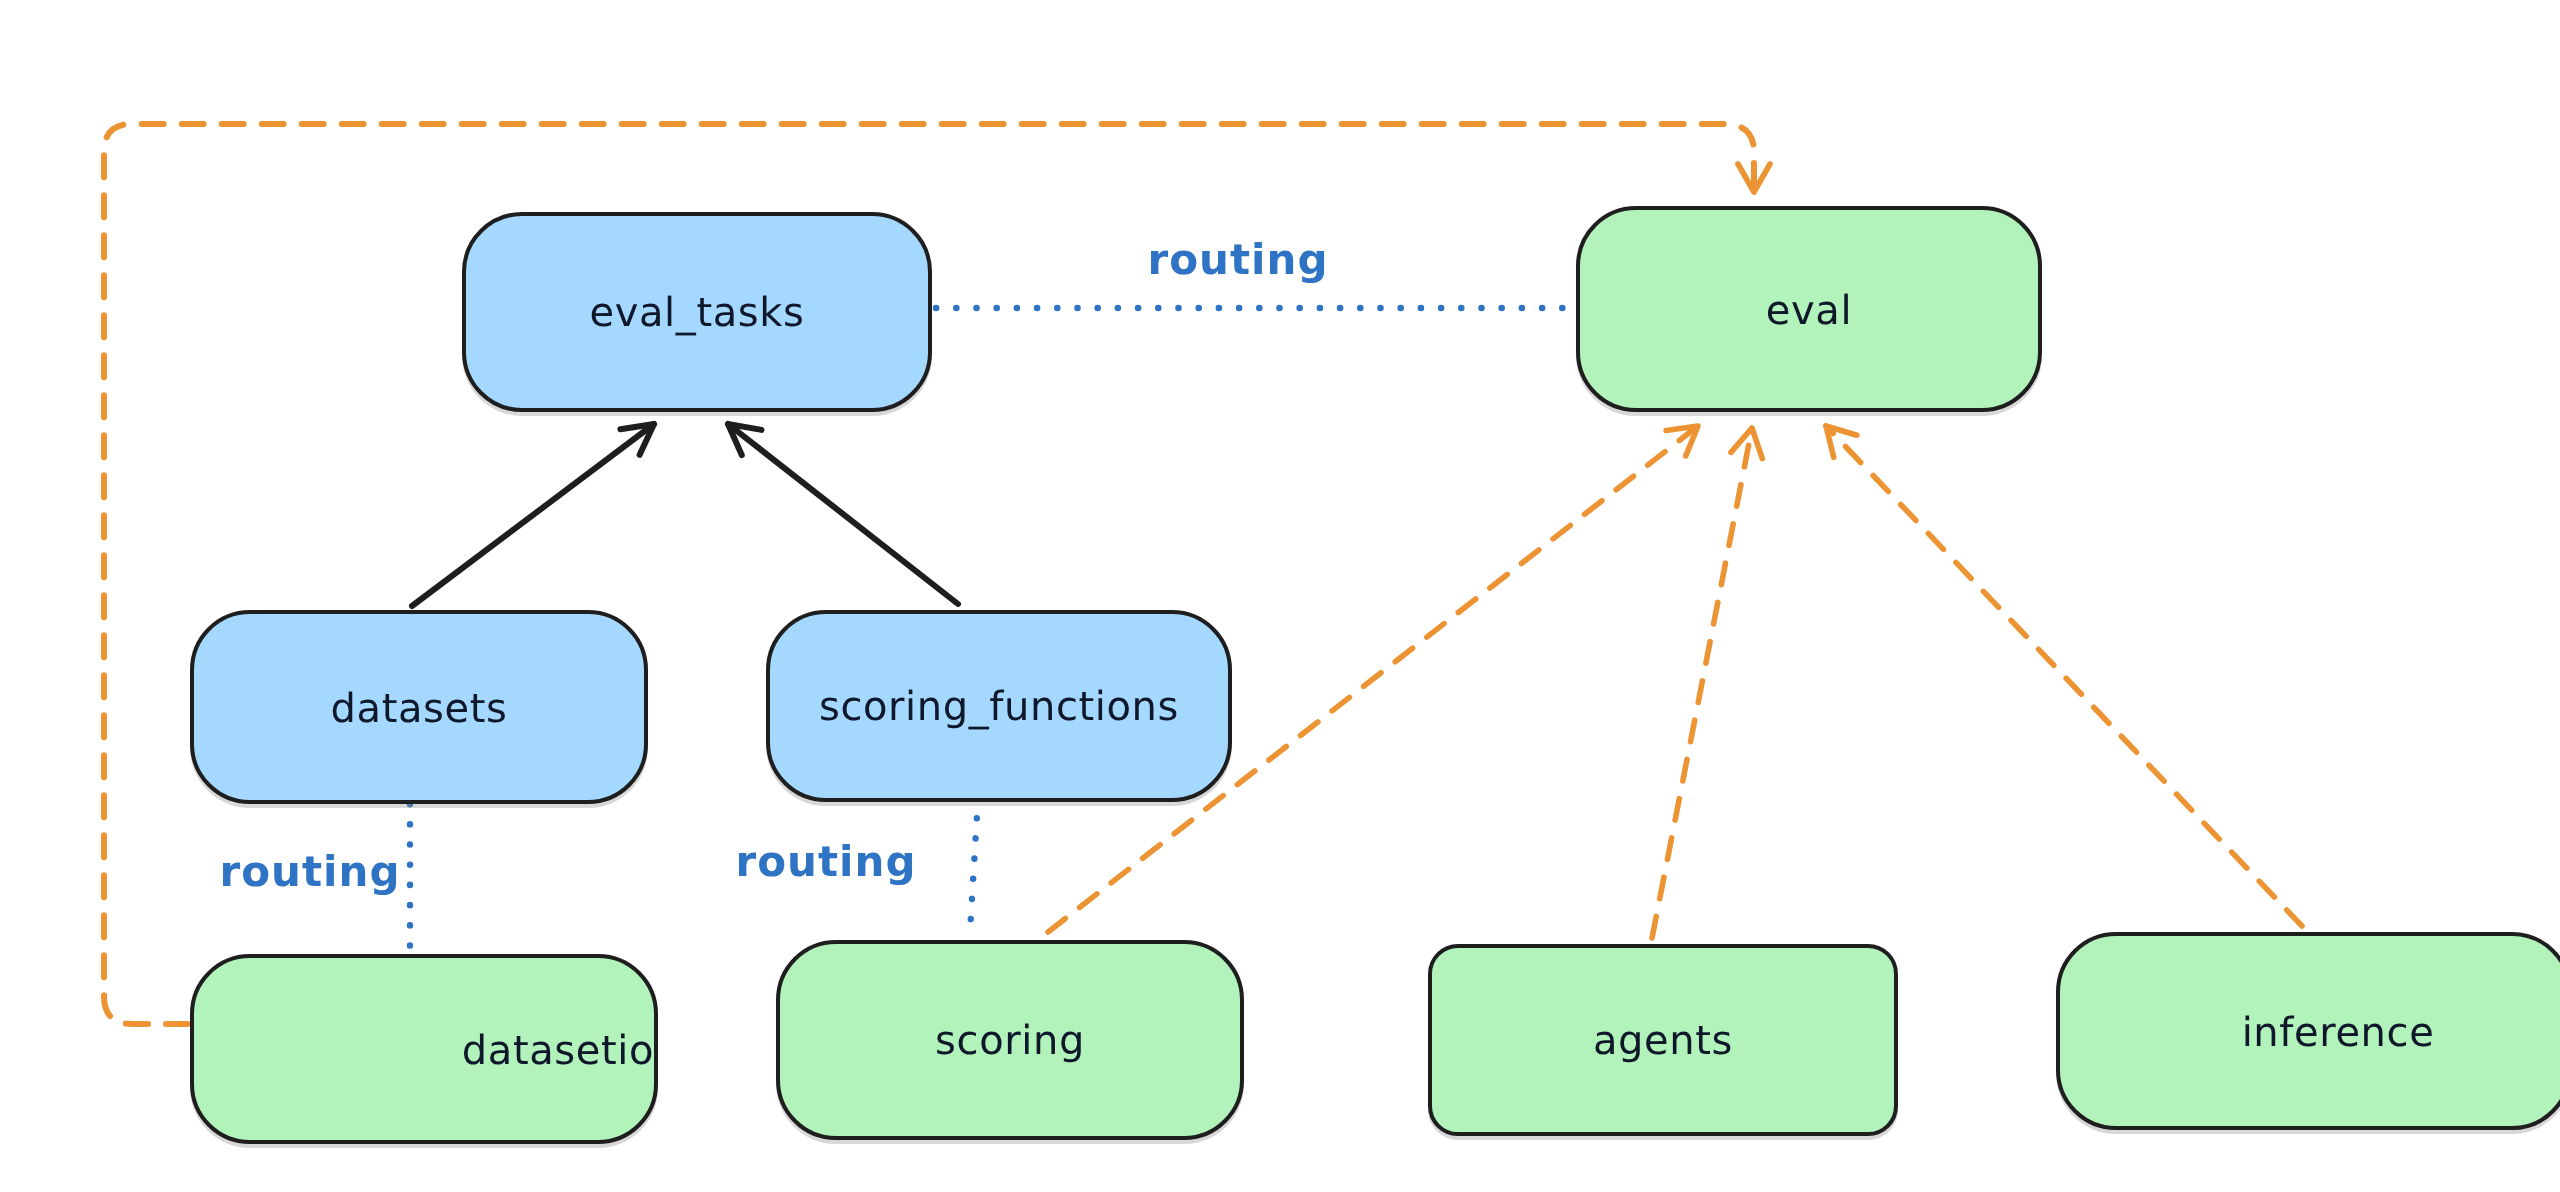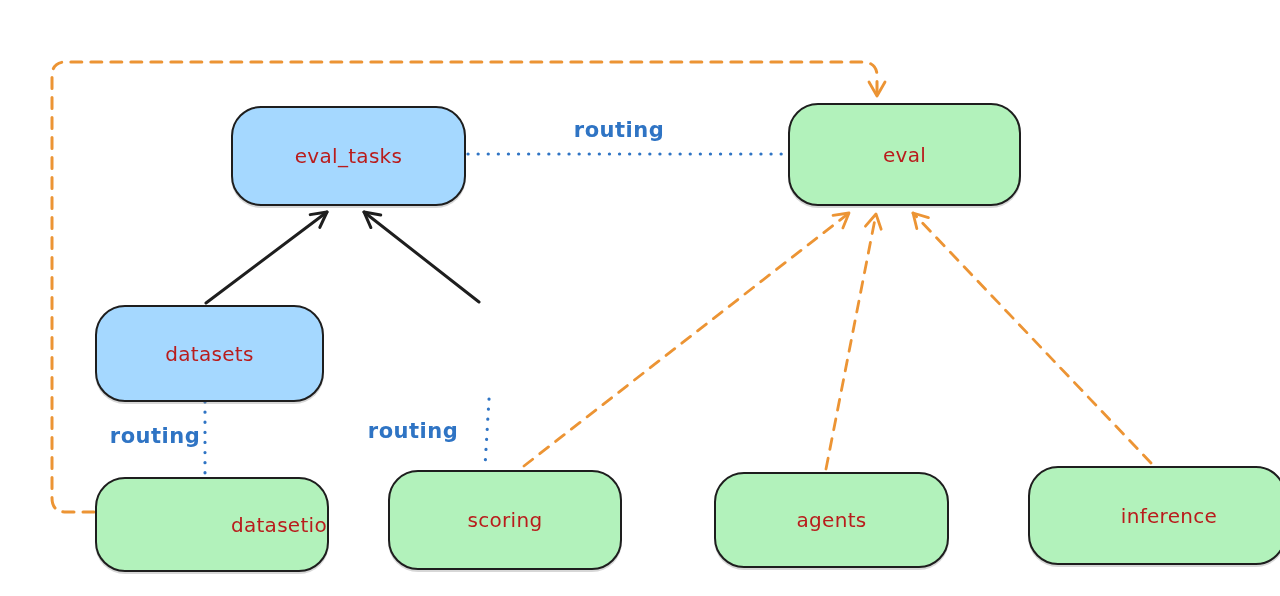--- a/index.html
+++ b/index.html
@@ -4,21 +4,21 @@
 <style>
   html,body{margin:0;padding:0;background:#ffffff;}
   .canvas{
     position:relative;width:1280px;height:596px;background:#ffffff;overflow:hidden;
     font-family:"DejaVu Sans","Liberation Sans",sans-serif;
   }
   .edges{position:absolute;left:0;top:0;width:1280px;height:596px;}
   .node{
     position:absolute;display:flex;align-items:center;justify-content:center;
     border:2.5px solid #1e1e1e;border-radius:30px;
-    font-size:20px;color:#b91c1c;letter-spacing:.3px;
+    font-size:20px;color:#0f172a;letter-spacing:.3px;
     box-shadow:0 2px 0 rgba(140,140,140,.35);
   }
   .node.blue{background:#a5d8ff;}
   .node.green{background:#b2f2bb;}
   .edge-label{
     position:absolute;transform:translateX(-50%);
     color:#2f74c4;font-size:21px;font-weight:600;letter-spacing:.5px;
     white-space:nowrap;
     text-align:center;
   }
@@ -56,30 +56,33 @@
   </div>
 
   <div class="node blue" style="left:95px;top:305px;width:225px;height:93px;">
     <span>datasets</span>
   </div>
 
   <div class="node green" style="left:788px;top:103px;width:229px;height:99px;">
     <span>eval</span>
   </div>
 
+  <div class="node blue" style="left:383px;top:305px;width:229px;height:92px;">
+    <span>scoring_functions</span>
+  </div>
 
   <div class="node green" style="left:95px;top:477px;width:230px;height:91px;justify-content:flex-end;">
     <span>datasetio</span>
   </div>
 
   <div class="node green" style="left:388px;top:470px;width:230px;height:96px;">
     <span>scoring</span>
   </div>
 
-  <div class="node green" style="left:714px;top:472px;width:231px;height:92px;">
+  <div class="node green" style="left:714px;top:472px;width:231px;height:92px;border-radius:15px;">
     <span>agents</span>
   </div>
 
   <div class="node green" style="left:1028px;top:466px;width:230px;height:95px;padding-left:24px;">
     <span>inference</span>
   </div>
 
   <div class="edge-label" style="left:619px;top:118px;">routing</div>
   <div class="edge-label" style="left:155px;top:424px;">routing</div>
   <div class="edge-label" style="left:413px;top:419px;">routing</div>

